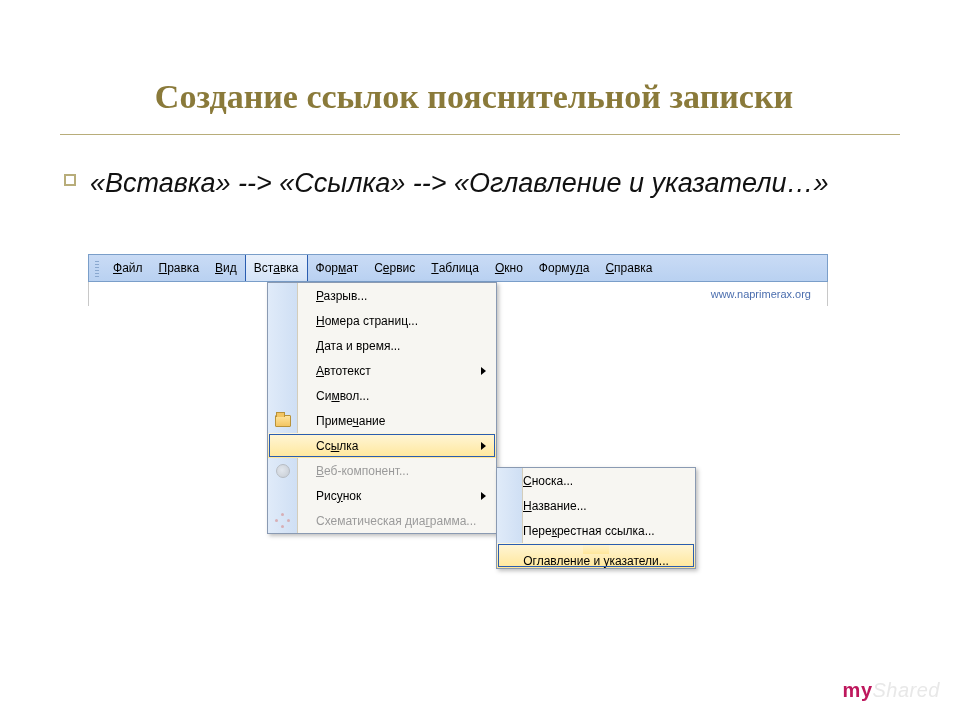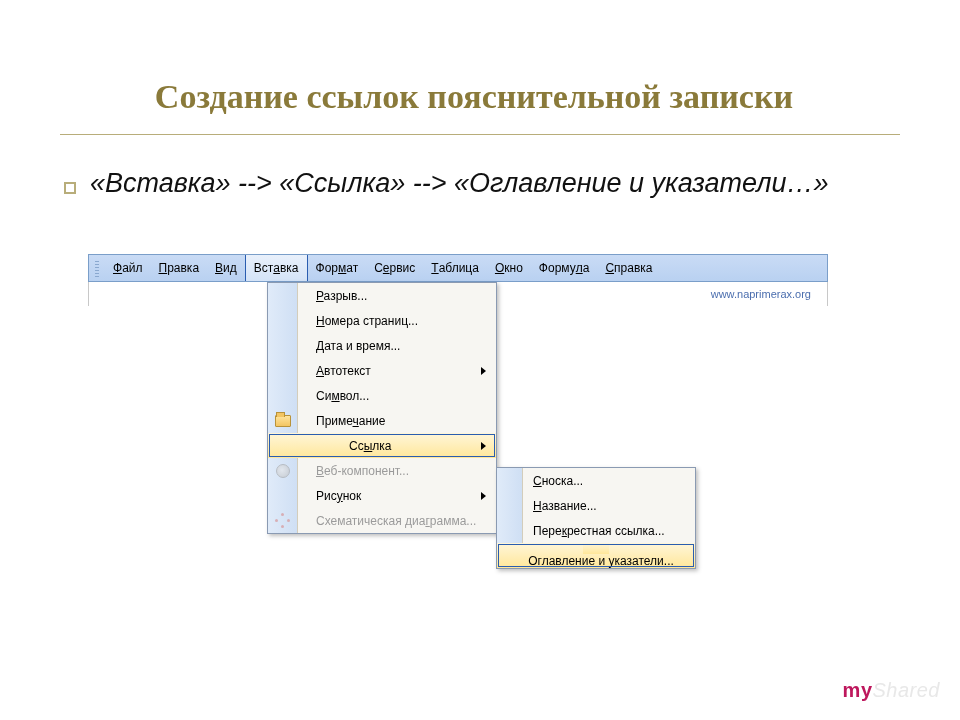--- a/index.html
+++ b/index.html
@@ -19,21 +19,21 @@
       text-align: center;
       padding: 78px 60px 18px 48px;
     }
     .title-underline {
       height: 1px;
       background: #b8ad7a;
       margin: 0 60px 30px 60px;
     }
     .bullet-row {
       display: flex;
-      align-items: center;
+      align-items: flex-start;
       padding: 0 64px;
       gap: 14px;
     }
     .bullet-box {
       width: 12px;
       height: 12px;
       border: 2px solid #b8ad7a;
       margin-top: 9px;
       flex-shrink: 0;
     }
@@ -128,21 +128,20 @@
     .dd-label.disabled { color: #9b9b9b; }
     .dd-arrow {
       width: 0; height: 0;
       border-top: 4px solid transparent;
       border-bottom: 4px solid transparent;
       border-left: 5px solid #000;
       margin-right: 10px;
     }
     .dd-row.highlight {
       background: linear-gradient(#fff6d9,#ffe79a);
-      gap: 33px;
     }
     .dd-row.highlight .dd-iconcol {
       background: linear-gradient(#fff6d9,#ffe79a);
       border-right-color: transparent;
     }
     .dd-row.highlight::before {
       content:'';
       position:absolute;
       inset:1px;
       border:1px solid #2a5db0;
@@ -167,21 +166,20 @@
       position: relative;
     }
     .sm-iconcol {
       width: 26px;
       height: 100%;
       background: linear-gradient(90deg,#e0ebf9,#cfdff4);
       border-right: 1px solid #d3cdbb;
     }
     .sm-label {
       flex: 1;
-      padding-left: 10px;
       color: #000;
     }
     .sm-row.highlight {
       background: linear-gradient(#fff6d9,#ffe79a);
       flex-direction: column;
     }
     .sm-row.highlight .sm-iconcol {
       background: linear-gradient(#fff6d9,#ffe79a);
       border-right-color: transparent;
     }

